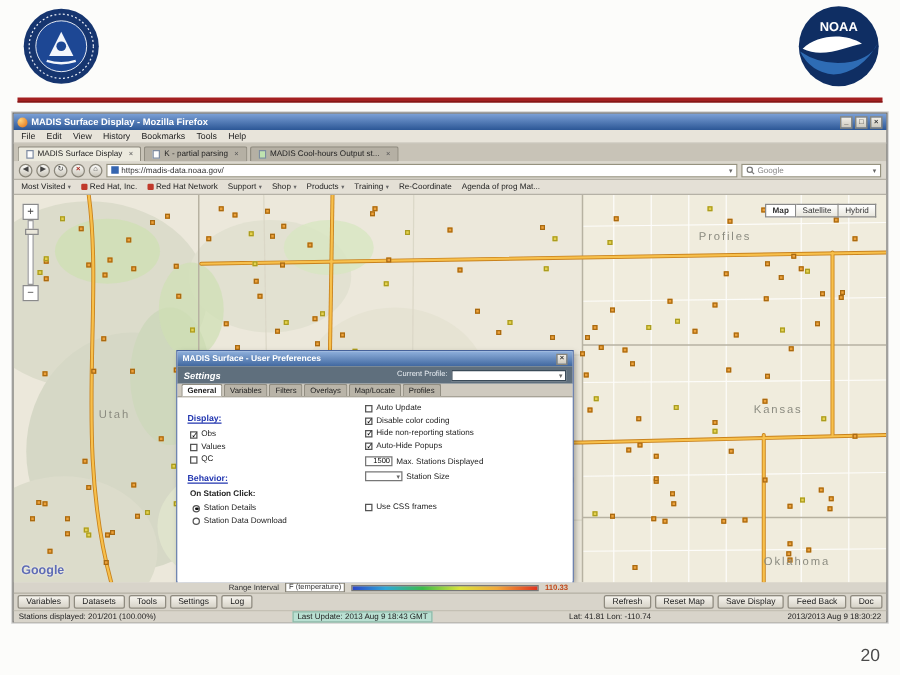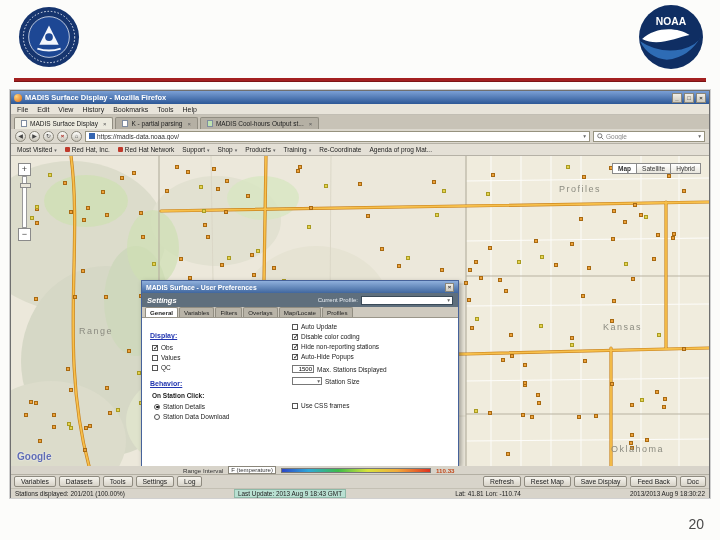--- a/index.html
+++ b/index.html
@@ -511,21 +511,21 @@
           <div class="station" style="left: 77.7614%; top: 34.5154%;"></div>
           <div class="station" style="left: 70.6086%; top: 42.9277%;"></div>
           <div class="station" style="left: 28.446%; top: 71.8394%;"></div>
           <div class="station" style="left: 27.5158%; top: 21.7657%;"></div>
           <div class="station" style="left: 8.83644%; top: 44.8913%;"></div>
           <div class="station yellow" style="left: 18.1132%; top: 69.3322%;"></div>
           <div class="station" style="left: 45.3329%; top: 90.8446%;"></div>
           <div class="station yellow" style="left: 75.6462%; top: 54.1526%;"></div>
         </div>
 
-      <span class="state-label" style="left:68px; top:170px;">Range</span>
+      <span class="state-label" style="left:68px; top:170px;">Utah</span>
       <span class="state-label" style="left:548px; top:28px;">Profiles</span>
       <span class="state-label" style="left:592px; top:166px;">Kansas</span>
       <span class="state-label" style="left:600px; top:288px;">Oklahoma</span>
 
       <div class="zoom-ctl">
         <div class="zoom-btn">+</div>
         <div class="zoom-track">
           <div class="zoom-handle"></div>
         </div>
         <div class="zoom-btn">−</div>

